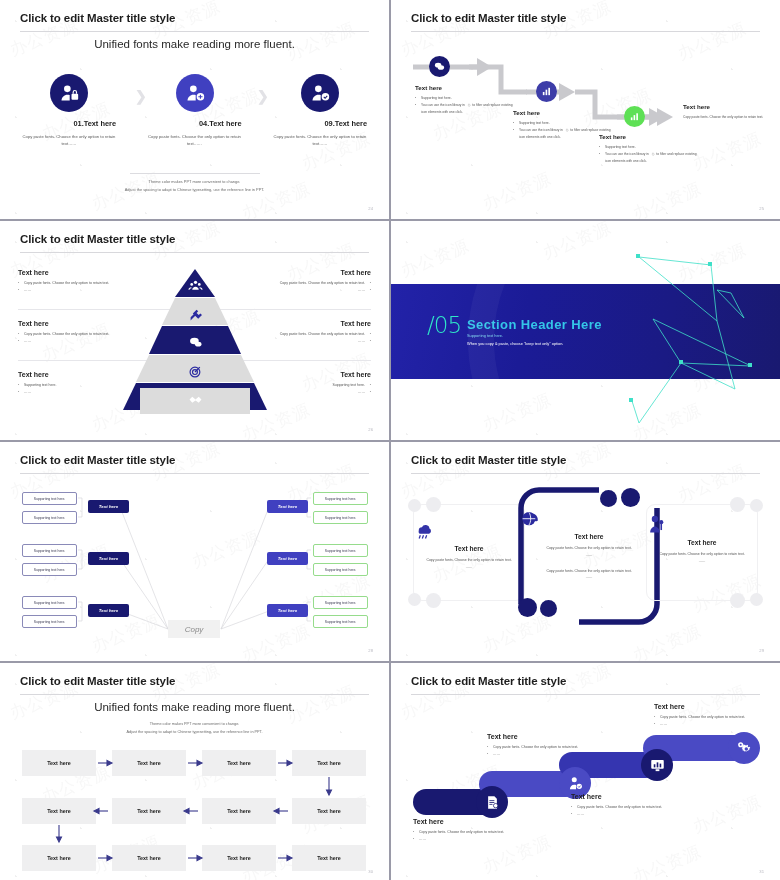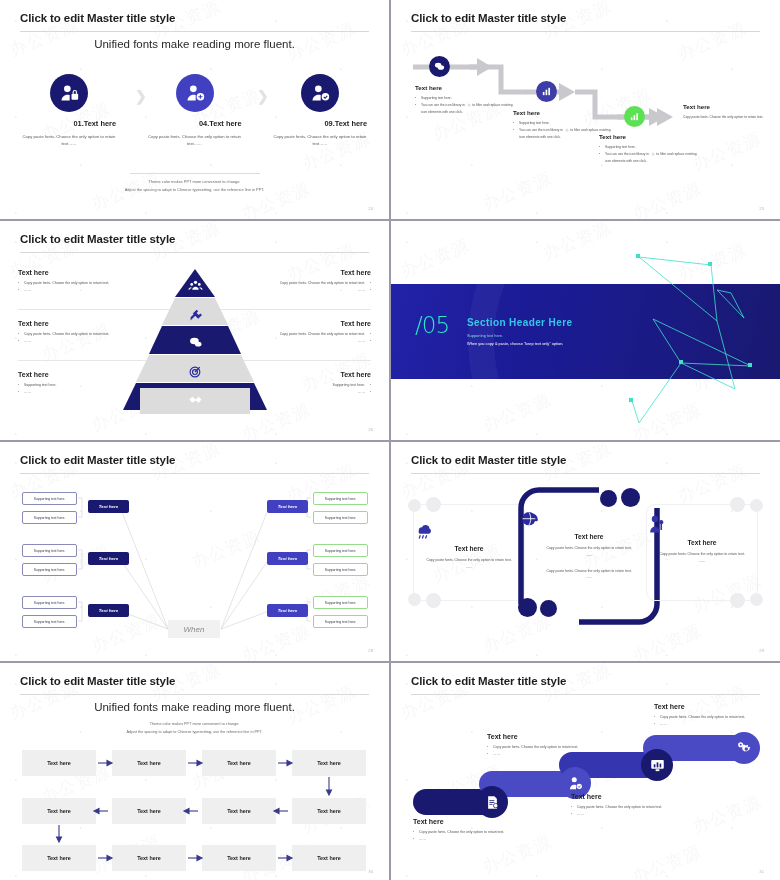--- a/index.html
+++ b/index.html
@@ -119,27 +119,27 @@
     position:absolute; left:0; right:0; top:63px; height:95px;
     background:linear-gradient(100deg,#2222a8 0%,#1b1b96 35%,#1a1a84 70%,#191970 100%);
     overflow:hidden;
   }
   .s4-band::after {
     content:""; position:absolute; right:-40px; top:-120px;
     width:300px; height:300px; border-radius:50%;
     border:26px solid rgba(255,255,255,.045);
   }
   .s4-num {
-    position:absolute; left:24px; top:28px;
+    position:absolute; left:36px; top:28px;
     font-size:23px; color:#2fe8c8; font-weight:300; letter-spacing:-1px;
     font-family:"DejaVu Sans", sans-serif;
   }
   .s4-h {
     position:absolute; left:76px; top:33px;
-    font-size:10px; font-weight:bold; color:#34c6e8; letter-spacing:.4px;
+    font-size:13px; font-weight:bold; color:#34c6e8; letter-spacing:.4px;
   }
   .s4-sub1 { position:absolute; left:76px; top:49px; font-size:3.9px; color:#7fd8f0; }
   .s4-sub2 { position:absolute; left:76px; top:57px; font-size:3.9px; color:#ffffff; }
 
   
   .mm-s {
     position:absolute; width:55px; height:13px;
     border:1px solid #8a8ab8; border-radius:2px;
     display:flex; align-items:center; justify-content:center;
     font-size:3.4px; color:#3a3a52; background:#fff;
@@ -492,21 +492,21 @@
     <div class="mm-s" style="left:22px;top:69px">Supporting text here.</div>
     <div class="mm-s" style="left:22px;top:102px">Supporting text here.</div>
     <div class="mm-s" style="left:22px;top:121px">Supporting text here.</div>
     <div class="mm-s" style="left:22px;top:154px">Supporting text here.</div>
     <div class="mm-s" style="left:22px;top:173px">Supporting text here.</div>
 
     <div class="mm-m" style="left:88px;top:58px;background:#191970">Text here</div>
     <div class="mm-m" style="left:88px;top:110px;background:#191970">Text here</div>
     <div class="mm-m" style="left:88px;top:162px;background:#191970">Text here</div>
 
-    <div class="mm-c">When</div>
+    <div class="mm-c">Copy</div>
 
     <div class="mm-m" style="left:267px;top:58px;background:#4040c0">Text here</div>
     <div class="mm-m" style="left:267px;top:110px;background:#4040c0">Text here</div>
     <div class="mm-m" style="left:267px;top:162px;background:#4040c0">Text here</div>
 
     <div class="mm-s grn" style="left:313px;top:50px">Supporting text here.</div>
     <div class="mm-s grn" style="left:313px;top:69px">Supporting text here.</div>
     <div class="mm-s grn" style="left:313px;top:102px">Supporting text here.</div>
     <div class="mm-s grn" style="left:313px;top:121px">Supporting text here.</div>
     <div class="mm-s grn" style="left:313px;top:154px">Supporting text here.</div>

